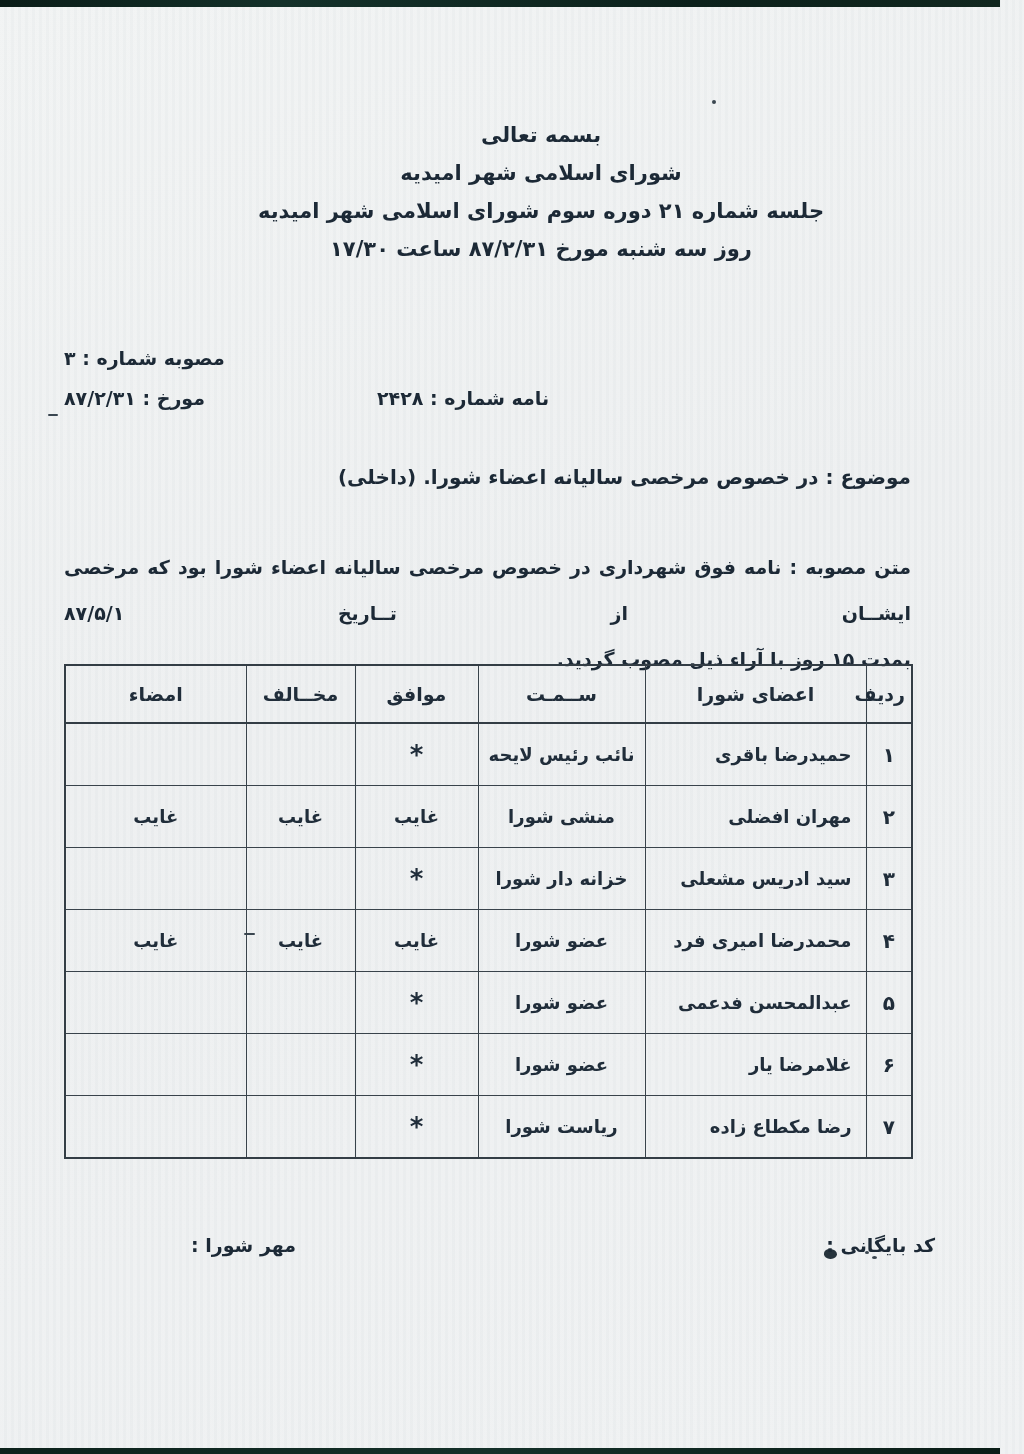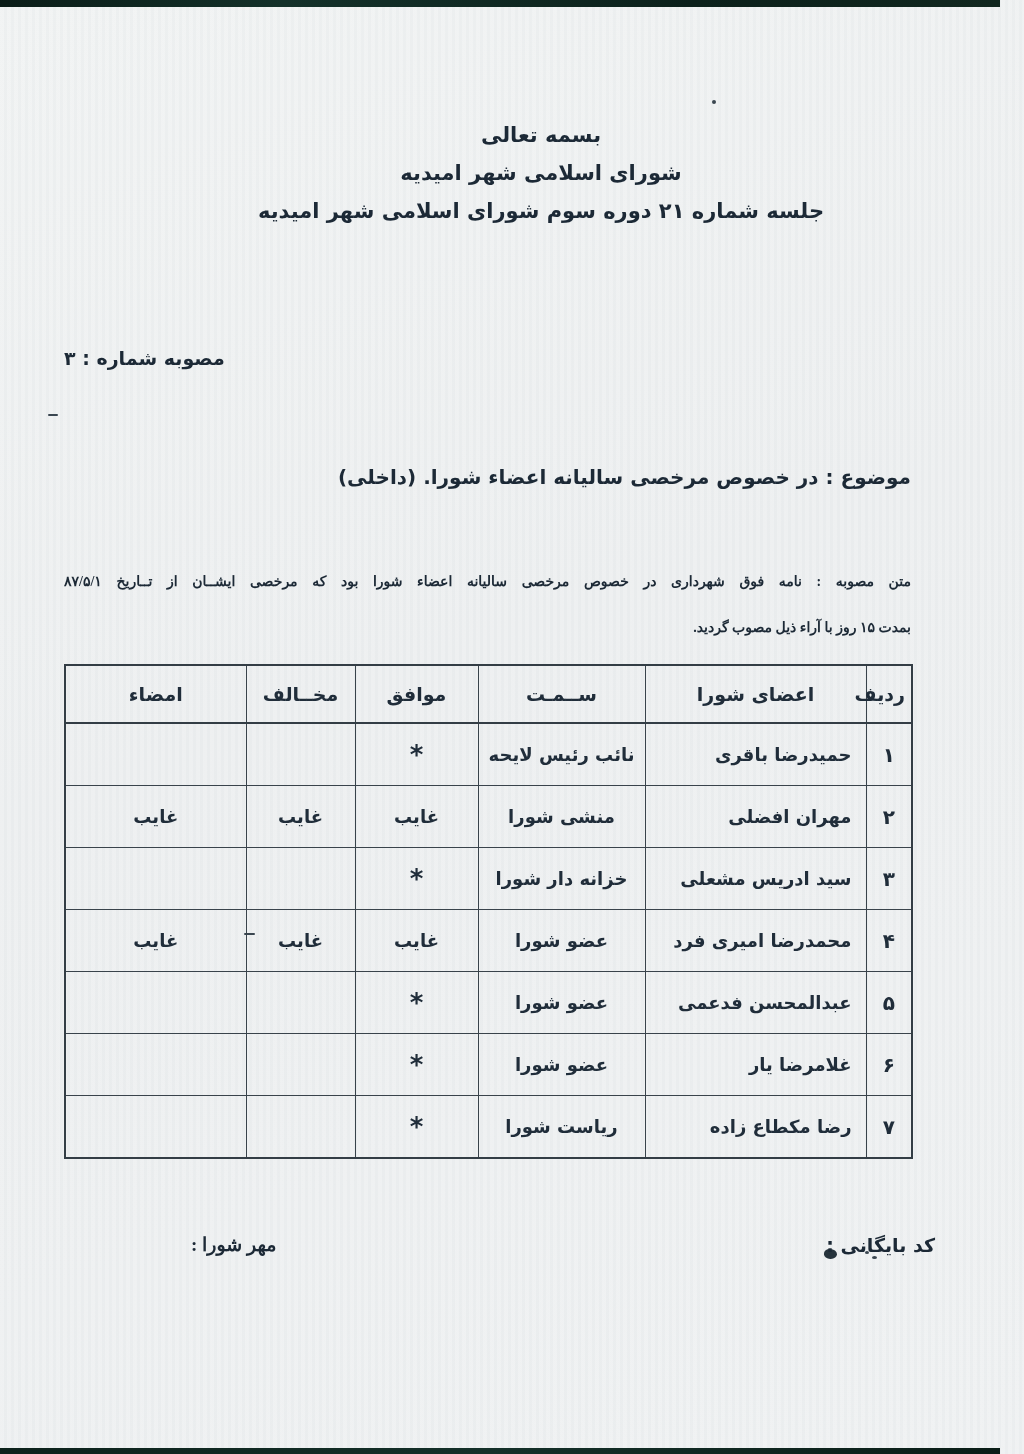--- a/index.html
+++ b/index.html
@@ -50,22 +50,22 @@
     text-align: left; font-size: 19px; line-height: 40px;
   }
   .meta .letter-date { margin-right: 172px; }
   
   .subject {
     position: absolute; top: 462px; left: 88px; width: 847px;
     text-align: right; font-size: 20px; line-height: 30px;
   }
   
   .body-text {
-    position: absolute; top: 559px; left: 88px; width: 847px;
-    font-size: 14px; line-height: 46px; font-family: Liberation Serif, serif;
+    position: absolute; top: 544px; left: 88px; width: 847px;
+    font-size: 19px; line-height: 46px;
   }
   .body-line-1 { text-align: justify; text-align-last: justify; }
   .body-line-2 { text-align: right; }
 
   
   .vote-table {
     position: absolute; top: 664px; left: 88px; width: 847px;
     border-collapse: collapse; table-layout: fixed;
     direction: rtl;
   }
@@ -80,21 +80,21 @@
     height: 56px; font-size: 19px; text-align: center; border-bottom: 2px solid #333d45;
   }
   .vote-table tbody td { height: 61px; font-size: 18px; text-align: center; }
   .vote-table tbody td[data-field="row_no"] { font-size: 20px; }
   .vote-table tbody td[data-field="member"] { text-align: right; padding-right: 14px; }
   .vote-table tbody td.star { font-size: 26px; line-height: 0; }
 
   
   .footer-label { position: absolute; top: 1230px; font-size: 19px; line-height: 30px; }
   .archive-code { right: 89px; }
-  .council-seal { left: 215px; font-family: Liberation Serif, serif; }
+  .council-seal { left: 215px; }
 </style>
 </head>
 <body>
 
 <div class="page">
 
   <div class="edge edge-top"></div>
   <div class="edge edge-bottom"></div>
   <div class="edge edge-left"></div>
   <div class="edge edge-left-low"></div>
@@ -102,25 +102,29 @@
   <div class="speck speck-dash-1"></div>
   <div class="speck speck-dash-2"></div>
   <div class="speck speck-blob-1"></div>
   <div class="speck speck-dot-2"></div>
   <div class="speck speck-dot-3"></div>
 
   <header class="doc-header">
     <div>بسمه تعالی</div>
     <div>شورای اسلامی شهر امیدیه</div>
     <div>جلسه شماره ۲۱ دوره سوم شورای اسلامی شهر امیدیه</div>
+    <div>روز سه شنبه مورخ ۸۷/۲/۳۱ ساعت ۱۷/۳۰</div>
   </header>
 
   <section class="meta">
     <div>
       <span>مصوبه شماره : ۳</span>
+    </div>
+    <div>
+      <span>نامه شماره : ۲۴۲۸</span><span class="letter-date">مورخ :  ۸۷/۲/۳۱</span>
     </div>
   </section>
 
   <section class="subject">موضوع : در خصوص مرخصی سالیانه اعضاء شورا. (داخلی)</section>
 
   <section class="body-text">
     <div class="body-line-1">متن مصوبه : نامه فوق شهرداری در خصوص مرخصی سالیانه اعضاء شورا بود که مرخصی ایشــان از تــاریخ ۸۷/۵/۱</div>
     <div class="body-line-2">بمدت ۱۵ روز با آراء ذیل مصوب گردید.</div>
   </section>
 

